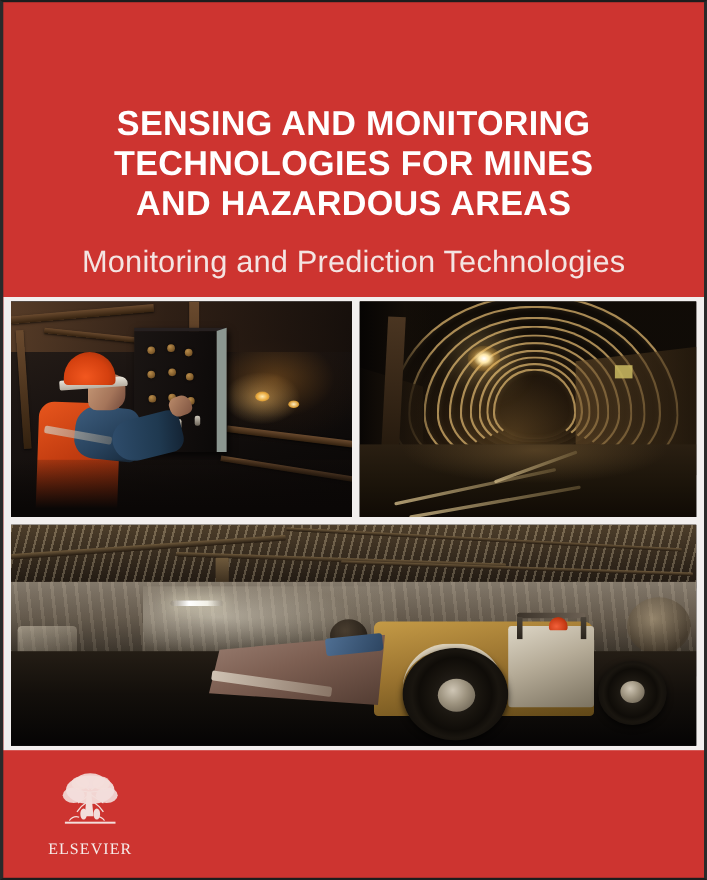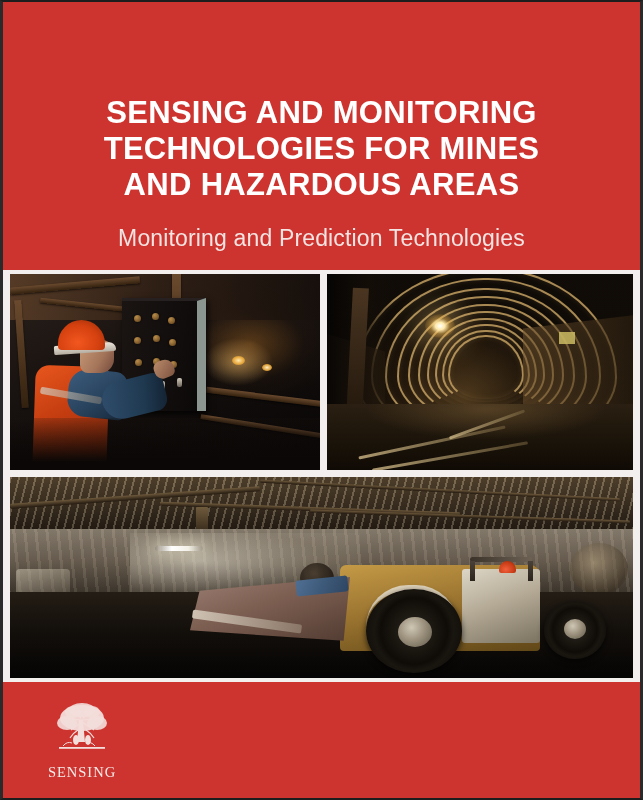--- a/index.html
+++ b/index.html
@@ -43,21 +43,21 @@
     letter-spacing: 0.3px;
     text-transform: uppercase;
     white-space: nowrap;
     transform: scaleX(0.985);
   }
   .subtitle {
     margin-top: 23px;
     color: #f4e4e2;
     font-family: "Liberation Sans", sans-serif;
     font-weight: normal;
-    font-size: 23px;
+    font-size: 28px;
     line-height: 26px;
     letter-spacing: 0.15px;
     white-space: nowrap;
   }
 
   
   .photo-band {
     position: absolute;
     left: 0;
     top: 268px;
@@ -545,18 +545,18 @@
           <path d="M28 20 q-1 12 -2 22 h8 q-1 -10 -2 -22 z"></path>
           <path d="M27 30 q-5 3 -8 8 M35 30 q5 3 8 8" stroke="#f3dedb" stroke-width="1.2" fill="none"></path>
 
           <ellipse cx="25" cy="40" rx="3" ry="5"></ellipse>
           <ellipse cx="37" cy="40" rx="3" ry="5"></ellipse>
 
           <rect x="8" y="47" width="46" height="1.8"></rect>
           <path d="M12 46 q4 -5 9 -3 M44 46 q-4 -5 -9 -3" stroke="#f3dedb" stroke-width="1" fill="none"></path>
         </g>
       </svg>
-      <div class="logo-word">SENSING</div>
+      <div class="logo-word">ELSEVIER</div>
     </div>
 
   </div>
 
 </div>
 
 </body></html>

